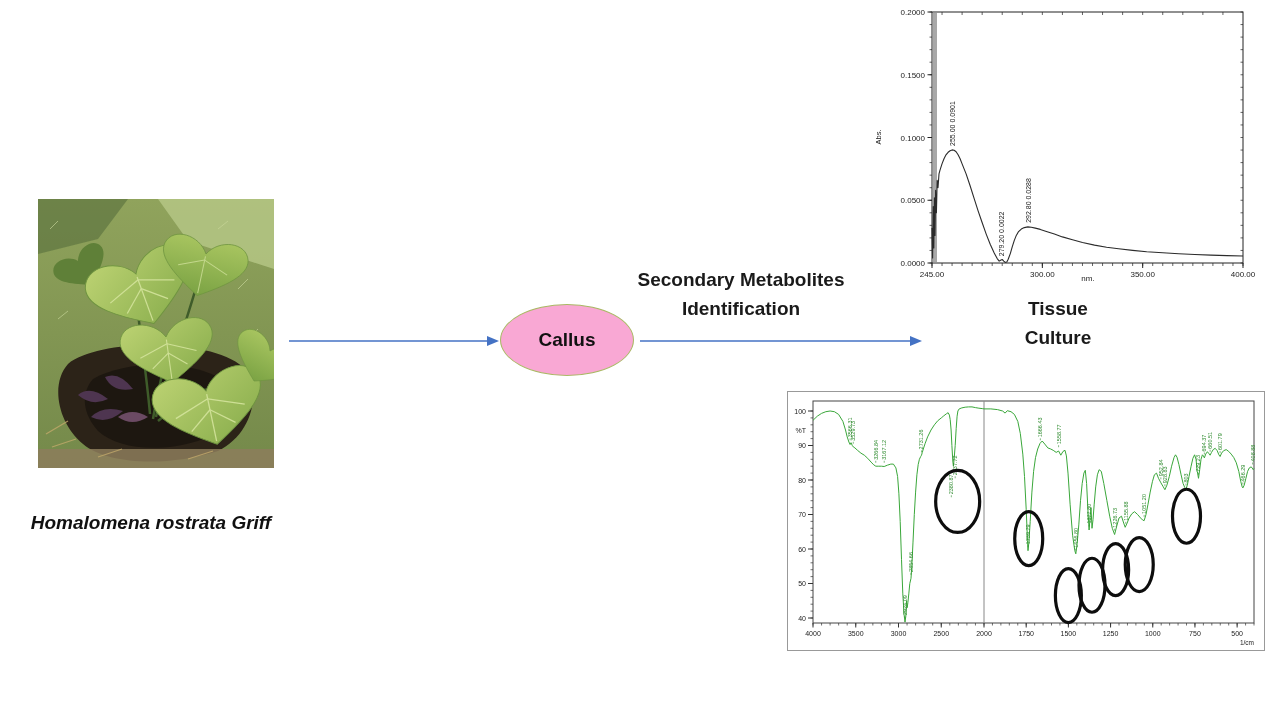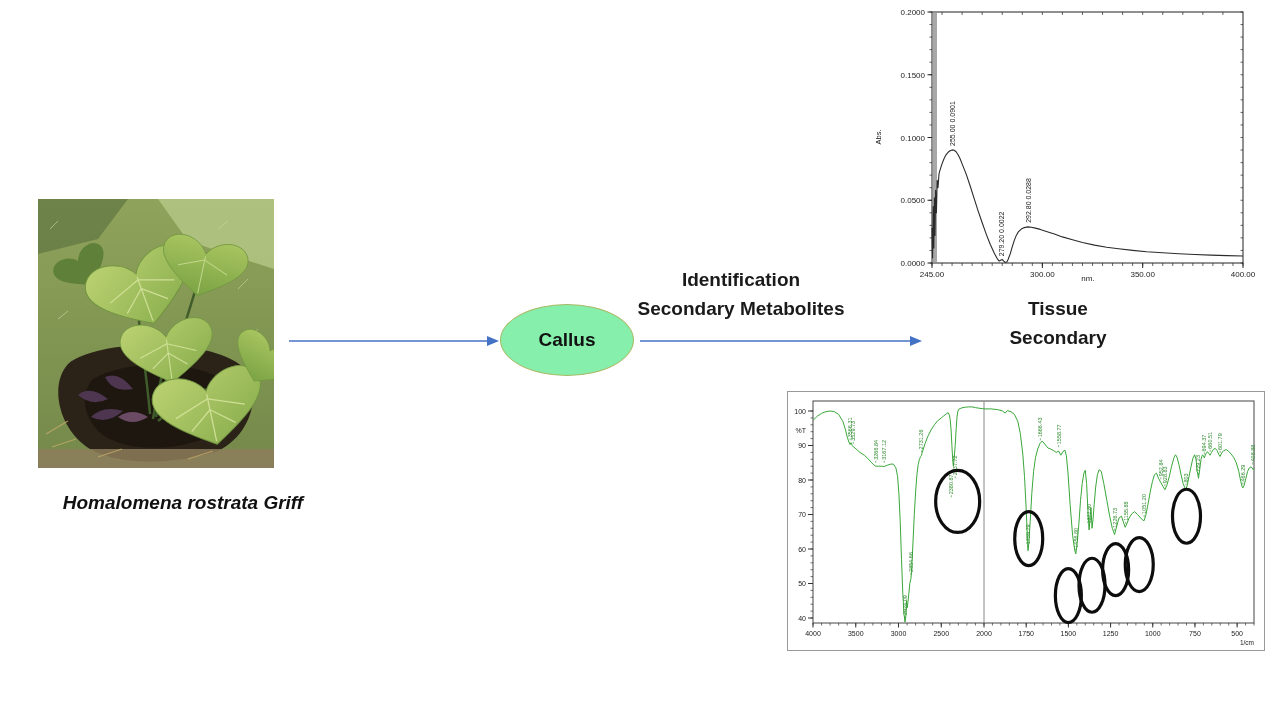--- a/index.html
+++ b/index.html
@@ -2,21 +2,21 @@
 <html><head>
 <meta charset="utf-8">
 <style>
   html,body{margin:0;padding:0;background:#ffffff;}
   .canvas{position:relative;width:1280px;height:720px;background:#ffffff;overflow:hidden;
           font-family:"Liberation Sans",sans-serif;color:#1f1f1f;}
   .flow-label{position:absolute;font-weight:700;font-size:19px;line-height:29px;
               text-align:center;color:#1a1a1a;white-space:nowrap;}
   .caption{position:absolute;font-weight:700;font-style:italic;font-size:19px;
            text-align:center;color:#111;}
-  .node-ellipse{position:absolute;border-radius:50%;background:#86efac;display:flex;
+  .node-ellipse{position:absolute;border-radius:50%;background:#f9a8d4;display:flex;
                 align-items:center;justify-content:center;font-weight:700;font-size:19px;color:#111;}
   .arrow-svg{position:absolute;overflow:visible;}
   .chart{position:absolute;}
   .ir-frame{border:1px solid #999;background:#fff;}
   svg text{font-family:"Liberation Sans",sans-serif;}
 </style>
 </head>
 <body>
 
 <div class="canvas">
@@ -111,45 +111,45 @@
             <line x1="0" y1="12" x2="-14" y2="23"></line>
             <line x1="0" y1="12" x2="14" y2="23"></line>
         </g>
       </g>
       <g transform="translate(232,152) rotate(28)">
         <path d="M0,0 C-8,-14 -30,-16 -34,-2 C-37,10 -20,22 0,34 C20,22 37,10 34,-2 C30,-16 8,-14 0,0 Z" fill="url(#g-leaf2)" stroke="#6f9440" stroke-width="0.6"></path>
       </g>
     </g>
   </svg>
 
-  <div class="caption" style="left:1px;top:492px;width:300px;margin-left:32px;">Homalomena rostrata Griff</div>
+  <div class="caption" style="left:1px;top:512px;width:300px;">Homalomena rostrata Griff</div>
 
 
   <svg class="arrow-svg arrow" style="left:288px;top:334px;" width="212" height="14">
     <line x1="1" y1="7" x2="199" y2="7" stroke-width="1.6" stroke="#4472c4"></line>
     <polygon points="199,2 211,7 199,12" fill="#4472c4"></polygon>
   </svg>
 
   <div class="node-ellipse" style="left: 500px; top: 304px; width: 132px; height: 70px; border: 1.5px solid rgb(169, 185, 100);">
     <span>Callus</span>
   </div>
 
   <div class="flow-label" style="left:616px;top:265px;width:250px;">
+    <div>Secondary Metabolites</div>
     <div>Identification</div>
-    <div>Secondary Metabolites</div>
   </div>
 
   <svg class="arrow-svg arrow" style="left:639px;top:334px;" width="284" height="14">
     <line x1="1" y1="7" x2="271" y2="7" stroke-width="1.6" stroke="#4472c4"></line>
     <polygon points="271,2 283,7 271,12" fill="#4472c4"></polygon>
   </svg>
 
   <div class="flow-label" style="left:988px;top:294px;width:140px;">
     <div>Tissue</div>
-    <div>Secondary</div>
+    <div>Culture</div>
   </div>
 
   <svg id="uv-svg" class="chart" style="left:865px;top:4px;" width="398" height="284">
       <rect x="67" y="8" width="311" height="251" fill="none" stroke="#222" stroke-width="1"></rect>
       <rect x="68" y="9" width="4" height="249" fill="#a8a8a8"></rect>
       <g>
         <line x1="67" y1="259" x2="67" y2="262" stroke="#222" stroke-width="0.7"></line>
         <line x1="77.03225806451613" y1="259" x2="77.03225806451613" y2="262" stroke="#222" stroke-width="0.7"></line>
         <line x1="87.06451612903226" y1="259" x2="87.06451612903226" y2="262" stroke="#222" stroke-width="0.7"></line>
         <line x1="97.09677419354838" y1="259" x2="97.09677419354838" y2="262" stroke="#222" stroke-width="0.7"></line>

